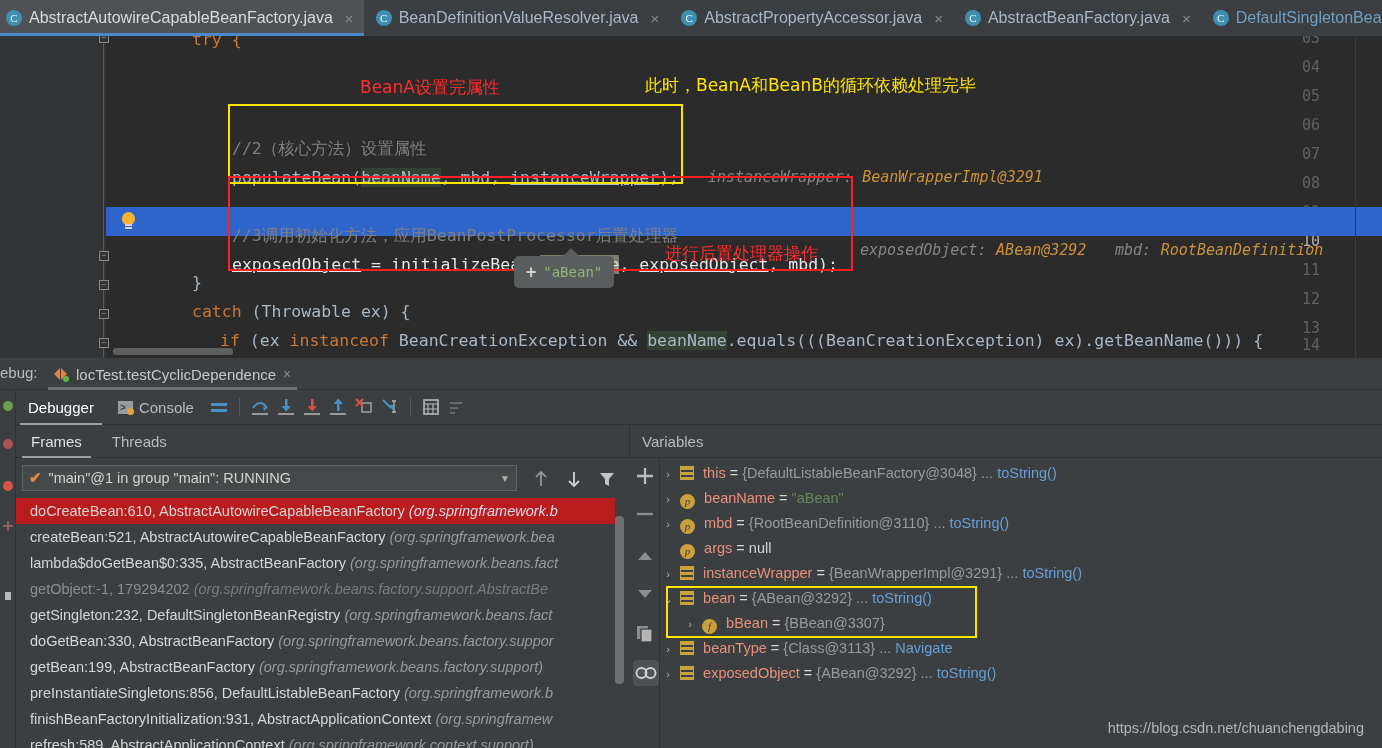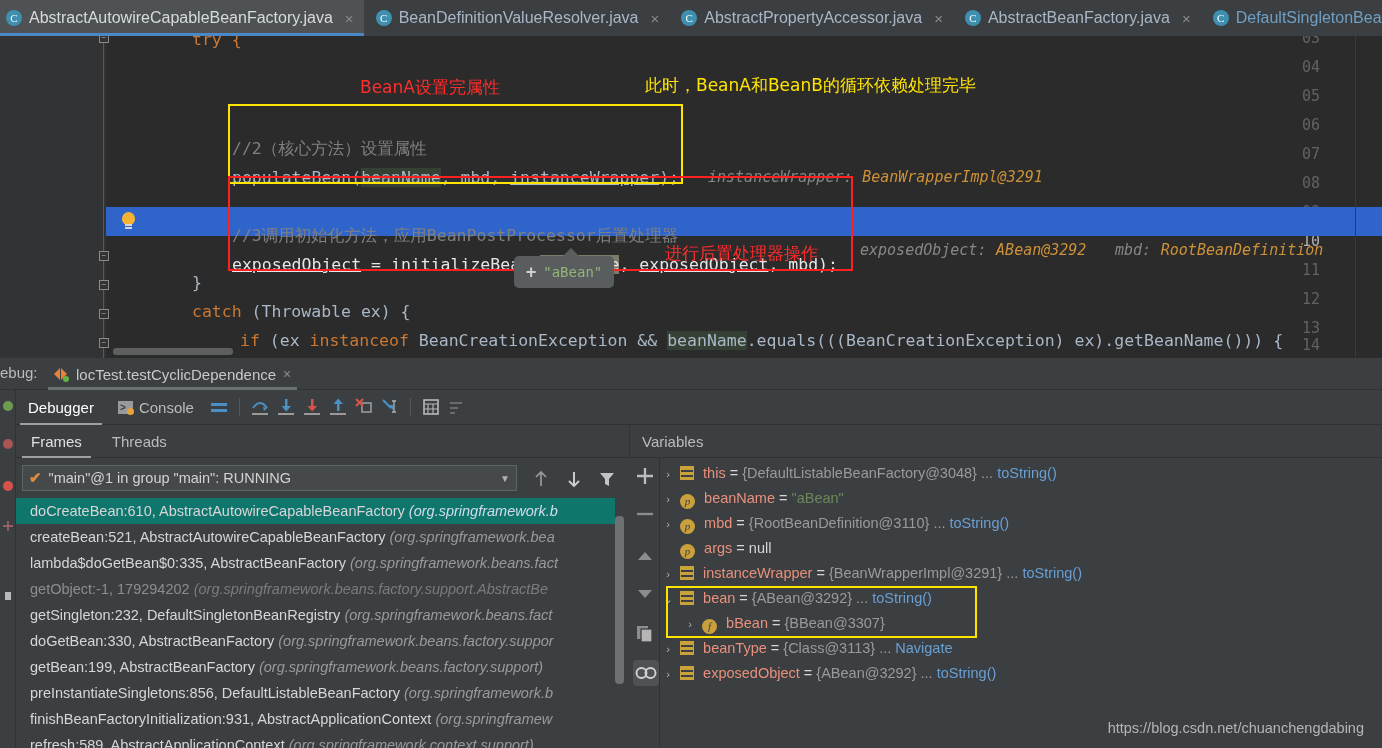--- a/index.html
+++ b/index.html
@@ -239,21 +239,21 @@
   .threadsel .caret { color: #b0b0b0; font-size: 10px; }
 
   .frames-list {
     position: absolute; left: 16px; top: 140px; width: 599px; height: 608px;
     overflow: hidden;
   }
   .frame-row {
     height: 26px; line-height: 26px; padding-left: 14px;
     font-size: 14.5px; color: #d6d6d6; white-space: nowrap; overflow: hidden;
   }
-  .frame-row.sel { background: #0f766e; }
+  .frame-row.sel { background: #b91c1c; }
   .frame-row.dim { color: #8d8d8d; }
   .frame-row .pkg { color: #9a9a9a; font-style: italic; }
   .frame-row.sel .pkg { color: #d2dcec; }
   .frame-row.dim .pkg { color: #7b7b7b; }
 
   .frames-vsb {
     position: absolute; left: 615px; top: 158px; width: 9px; height: 168px;
     background: #6e7173; border-radius: 4px;
   }
 
@@ -385,21 +385,21 @@
     <div class="codeline" style="left:232px;top:127px;"><span class="plain">populateBean(</span><span class="plain varhl">beanName</span><span class="plain">, mbd, </span><span class="plain ul">instanceWrapper</span><span class="plain">);</span></div>
 
     <div class="codeline" style="left:232px;top:185px;"><span class="cmt">//3调用初始化方法，应用BeanPostProcessor后置处理器</span></div>
 
     <div class="codeline" style="left:232px;top:214px;color:#ffffff;"><span class="ul" style="color:#e3e7ea;">exposedObject</span><span style="color:#e3e7ea;"> = initializeBean(</span><span style="color:#e3e7ea;background:#7c7c6c;">beanName</span><span style="color:#e3e7ea;">, </span><span class="ul" style="color:#e3e7ea;">exposedObject</span><span style="color:#e3e7ea;">, mbd);</span></div>
 
     <div class="codeline" style="left:192px;top:232px;"><span class="plain">}</span></div>
 
     <div class="codeline" style="left:192px;top:261px;"><span class="kw">catch</span><span class="plain"> (Throwable ex) {</span></div>
 
-    <div class="codeline" style="left:240px;top:290px;text-align:right;"><span class="kw">if</span><span class="plain"> (ex </span><span class="kw">instanceof</span><span class="plain"> BeanCreationException &amp;&amp; </span><span class="plain varhl">beanName</span><span class="plain">.equals(((BeanCreationException) ex).getBeanName())) {</span></div>
+    <div class="codeline" style="left:220px;top:290px;text-align:right;"><span class="kw">if</span><span class="plain"> (ex </span><span class="kw">instanceof</span><span class="plain"> BeanCreationException &amp;&amp; </span><span class="plain varhl">beanName</span><span class="plain">.equals(((BeanCreationException) ex).getBeanName())) {</span></div>
 
     <div class="codeline" style="left:272px;top:319px;"></div>
 
     <div style="position:absolute;left:708px;top:131px;">
       <span class="hint">instanceWrapper:</span>
       <span class="hintval">BeanWrapperImpl@3291</span>
     </div>
     <div style="position:absolute;left:860px;top:204px;">
       <span class="hint">exposedObject:</span>
       <span class="hintval">ABean@3292</span>

